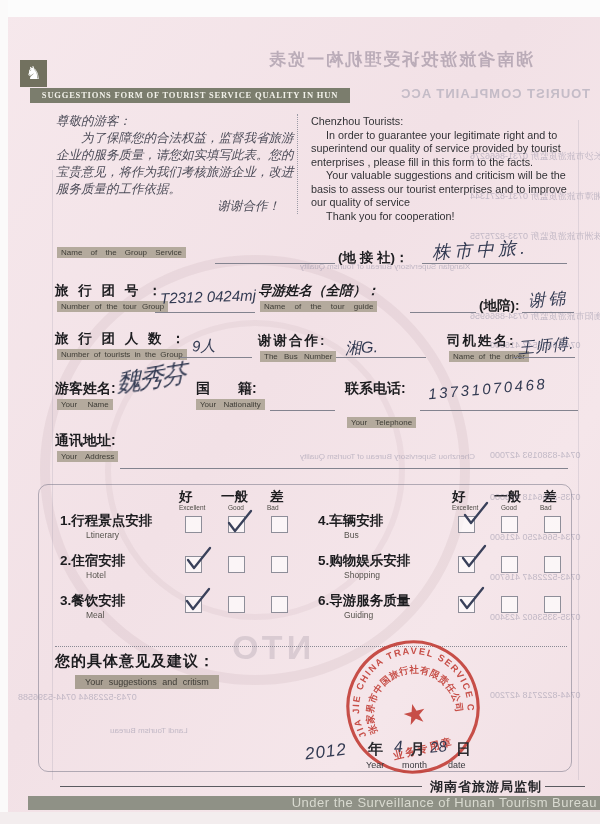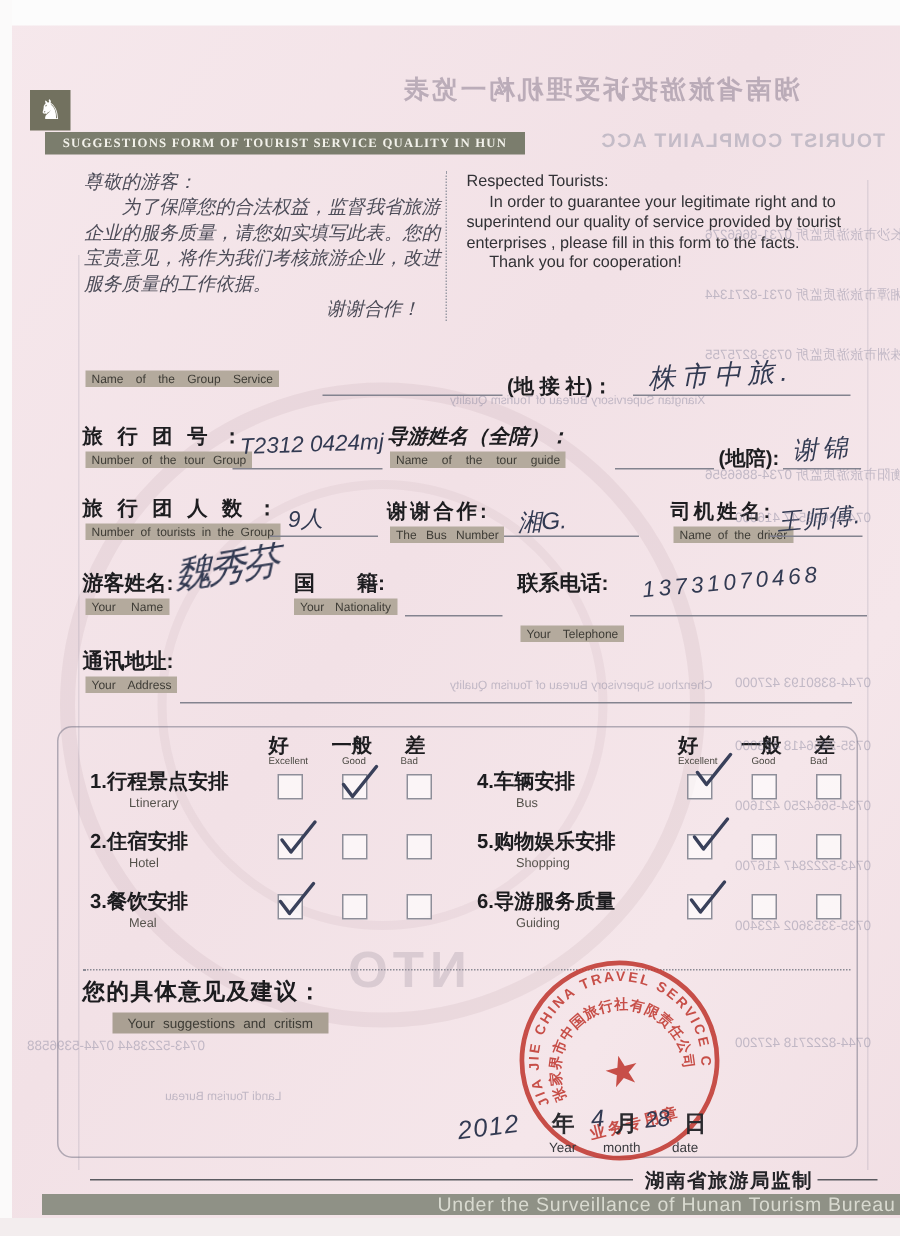--- a/index.html
+++ b/index.html
@@ -82,22 +82,23 @@
     </div>
     <div class="abs title-bar" style="left:30px;top:88px;">SUGGESTIONS FORM OF TOURIST SERVICE QUALITY IN HUN</div>
 
     <div class="abs notice-cn" style="left:56px;top:113px;">
       <p class="first">尊敬的游客：</p>
       <p>为了保障您的合法权益，监督我省旅游企业的服务质量，请您如实填写此表。您的宝贵意见，将作为我们考核旅游企业，改进服务质量的工作依据。</p>
       <p class="last">谢谢合作！</p>
     </div>
     <div class="abs vsep" style="left:297px;top:114px;"></div>
     <div class="abs notice-en" style="left:311px;top:115px;">
-      <p class="first">Respected Tourists:</p>
+      <p class="first">Chenzhou Tourists:</p>
       <p>In order to guarantee your legitimate right and to superintend our quality of service provided by tourist enterprises , please fill in this form to the facts.</p>
+      <p>Your valuable suggestions and criticism will be the basis to assess our tourist enterprises and to improve our quality of service</p>
       <p>Thank you for cooperation!</p>
     </div>
 
     <div class="abs fsub" style="left:57px;top:247px;">Name of the Group Service</div>
     <div class="abs uline" style="left:215px;top:263px;width:120px;"></div>
     <div class="abs flabel" style="left:338px;top:249px;font-size:13.5px;">(地 接 社)：</div>
     <div class="abs hw" style="left:432px;top:238px;font-size:18px;transform:rotate(-3deg);letter-spacing:4px;">株市中旅.</div>
     <div class="abs uline" style="left:422px;top:263px;width:145px;"></div>
 
     <div class="abs flabel sp" style="left:55px;top:282px;font-size:13.5px;">旅 行 团 号 ：</div>

